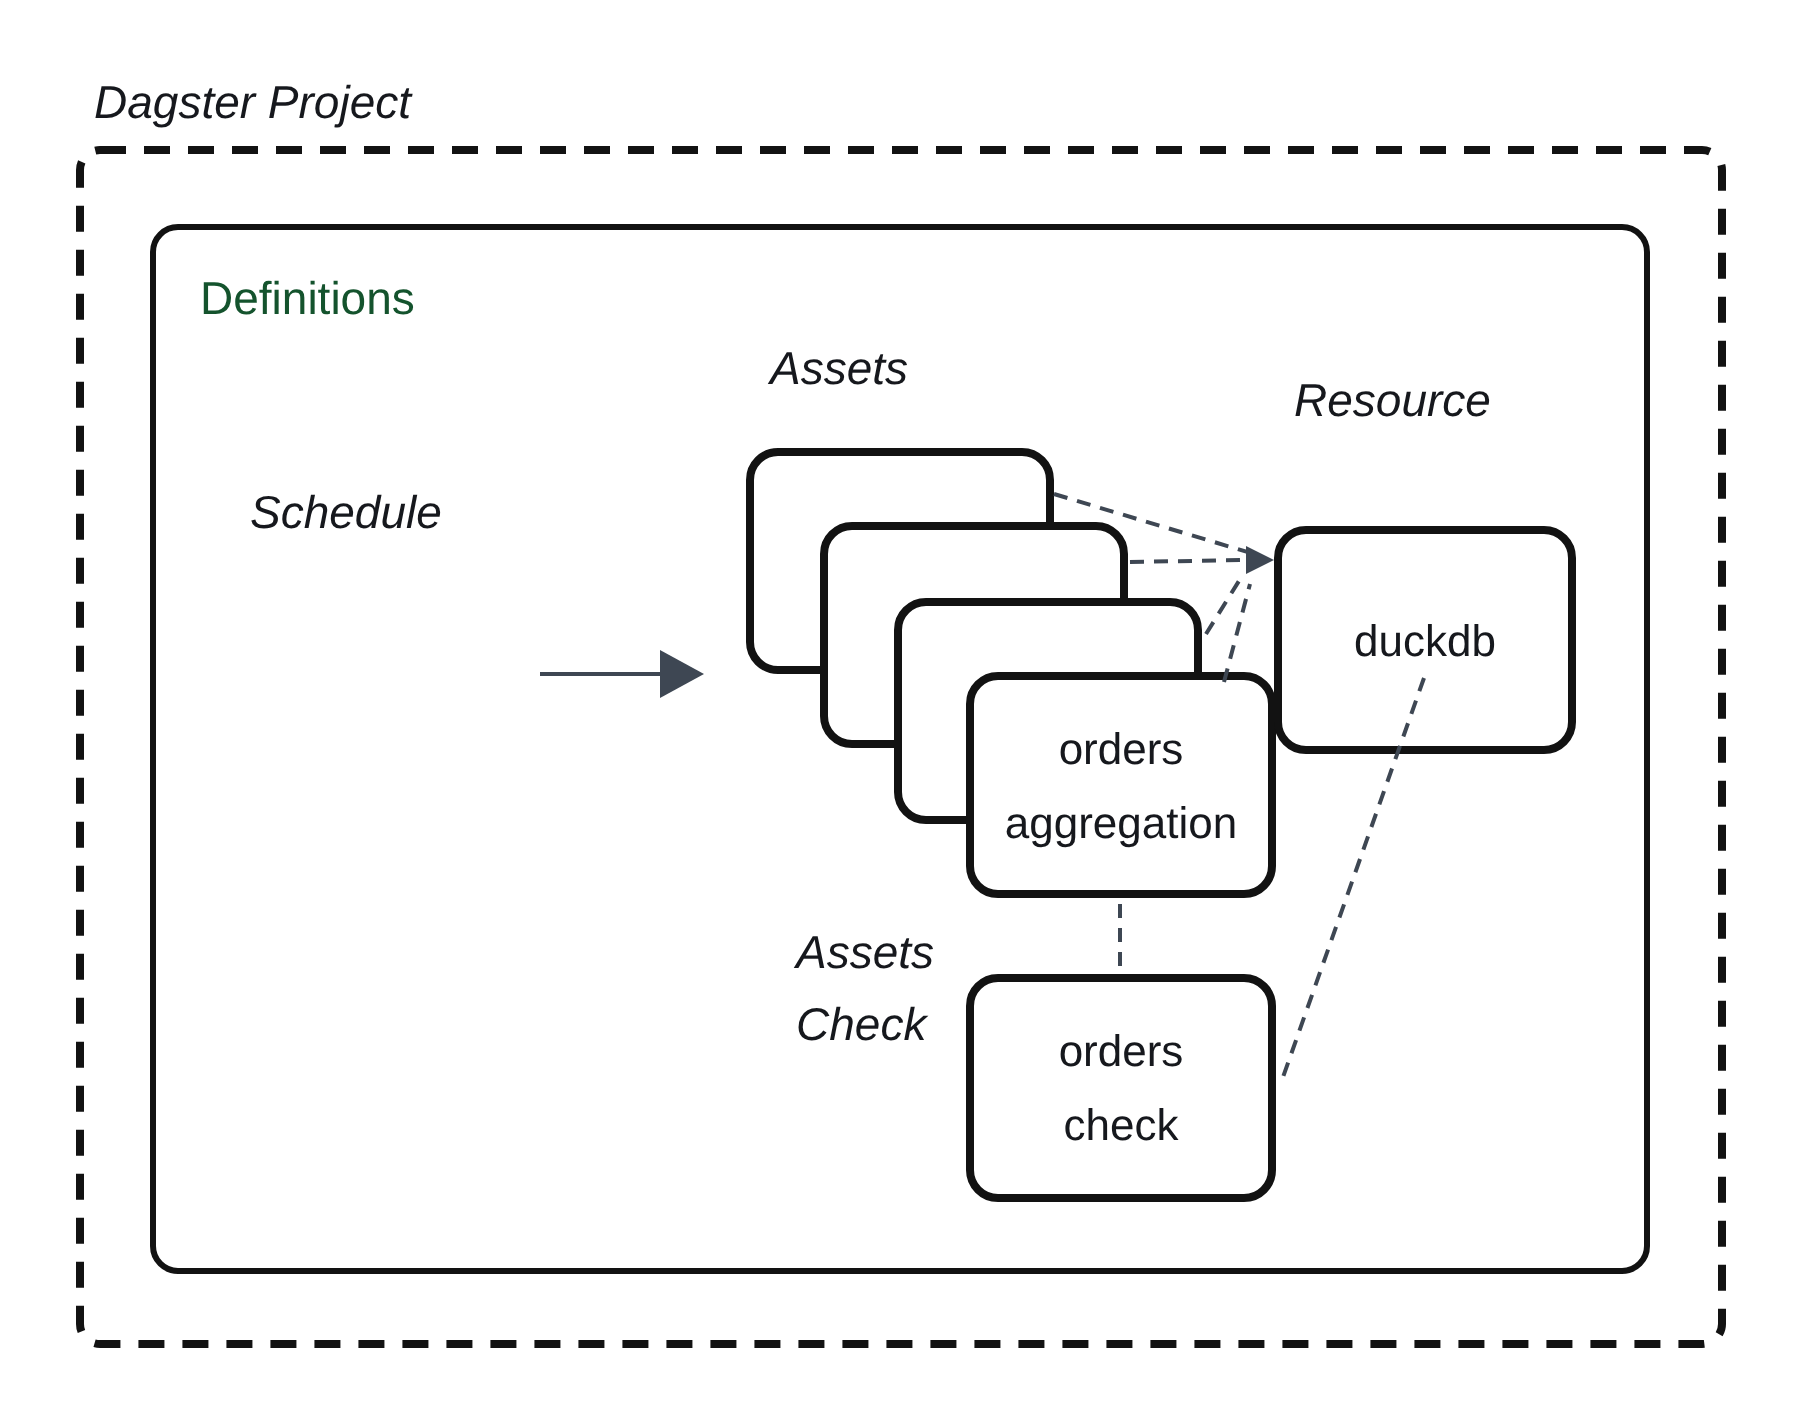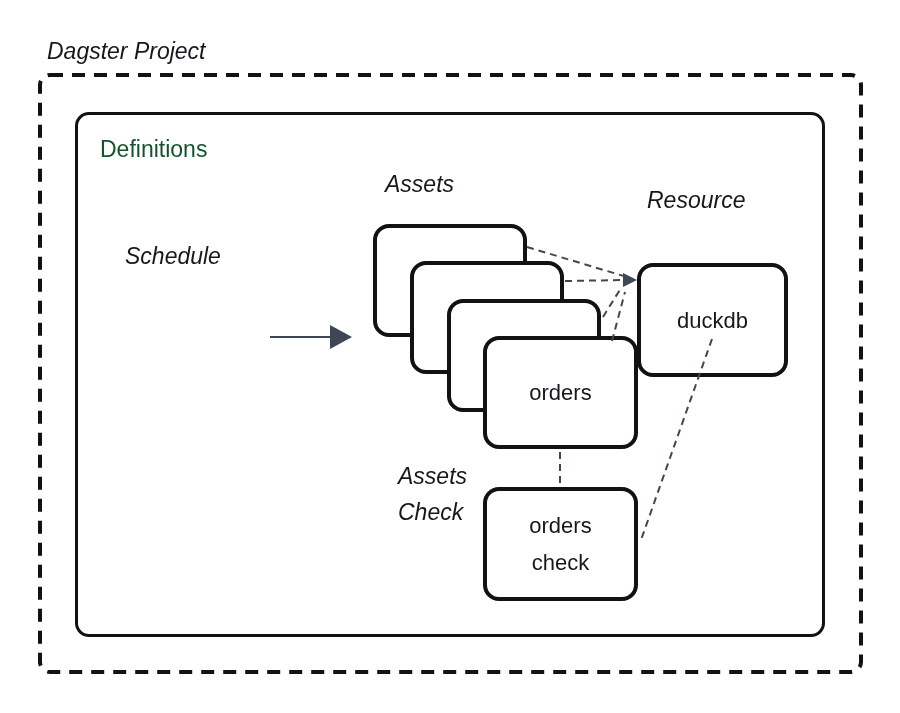--- a/index.html
+++ b/index.html
@@ -97,20 +97,21 @@
   <div class="plain-label" style="left:100px; top:136px;">Definitions</div>
 
   <div class="section-label" style="left:125px; top:238px;">Schedule</div>
 
   <div class="section-label" style="left:385px; top:166px;">Assets</div>
   <div class="node" style="left:373px; top:224px; width:154px; height:113px;"></div>
   <div class="node" style="left:410px; top:261px; width:154px; height:113px;"></div>
   <div class="node" style="left:447px; top:299px; width:154px; height:113px;"></div>
   <div class="node" style="left:483px; top:336px; width:155px; height:113px;">
     <span>orders</span>
+    <span>aggregation</span>
   </div>
 
   <div class="section-label" style="left:647px; top:182px;">Resource</div>
   <div class="node" style="left:637px; top:223px; width:151px; height:114px;margin-top:40px;">
     <span>duckdb</span>
   </div>
 
   <div class="section-label" style="left:398px; top:458px;">
     <div>Assets</div>
     <div>Check</div>

